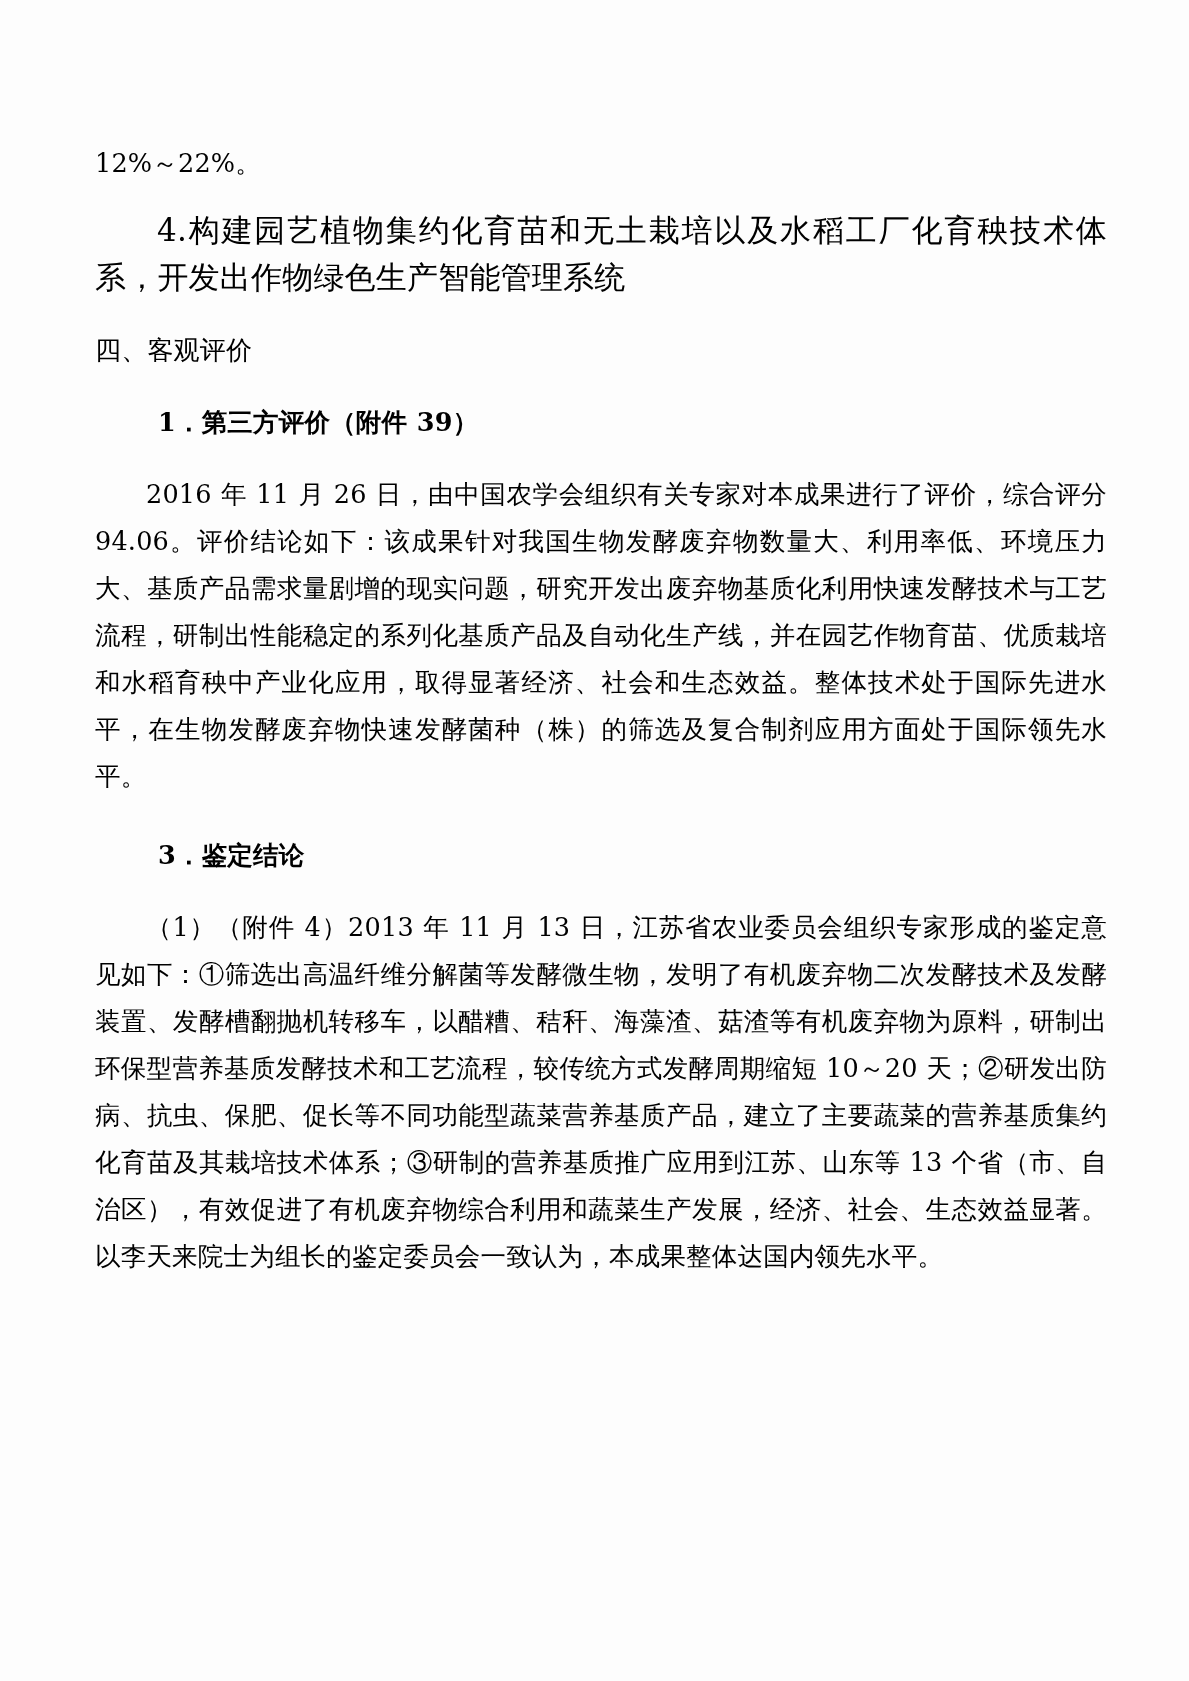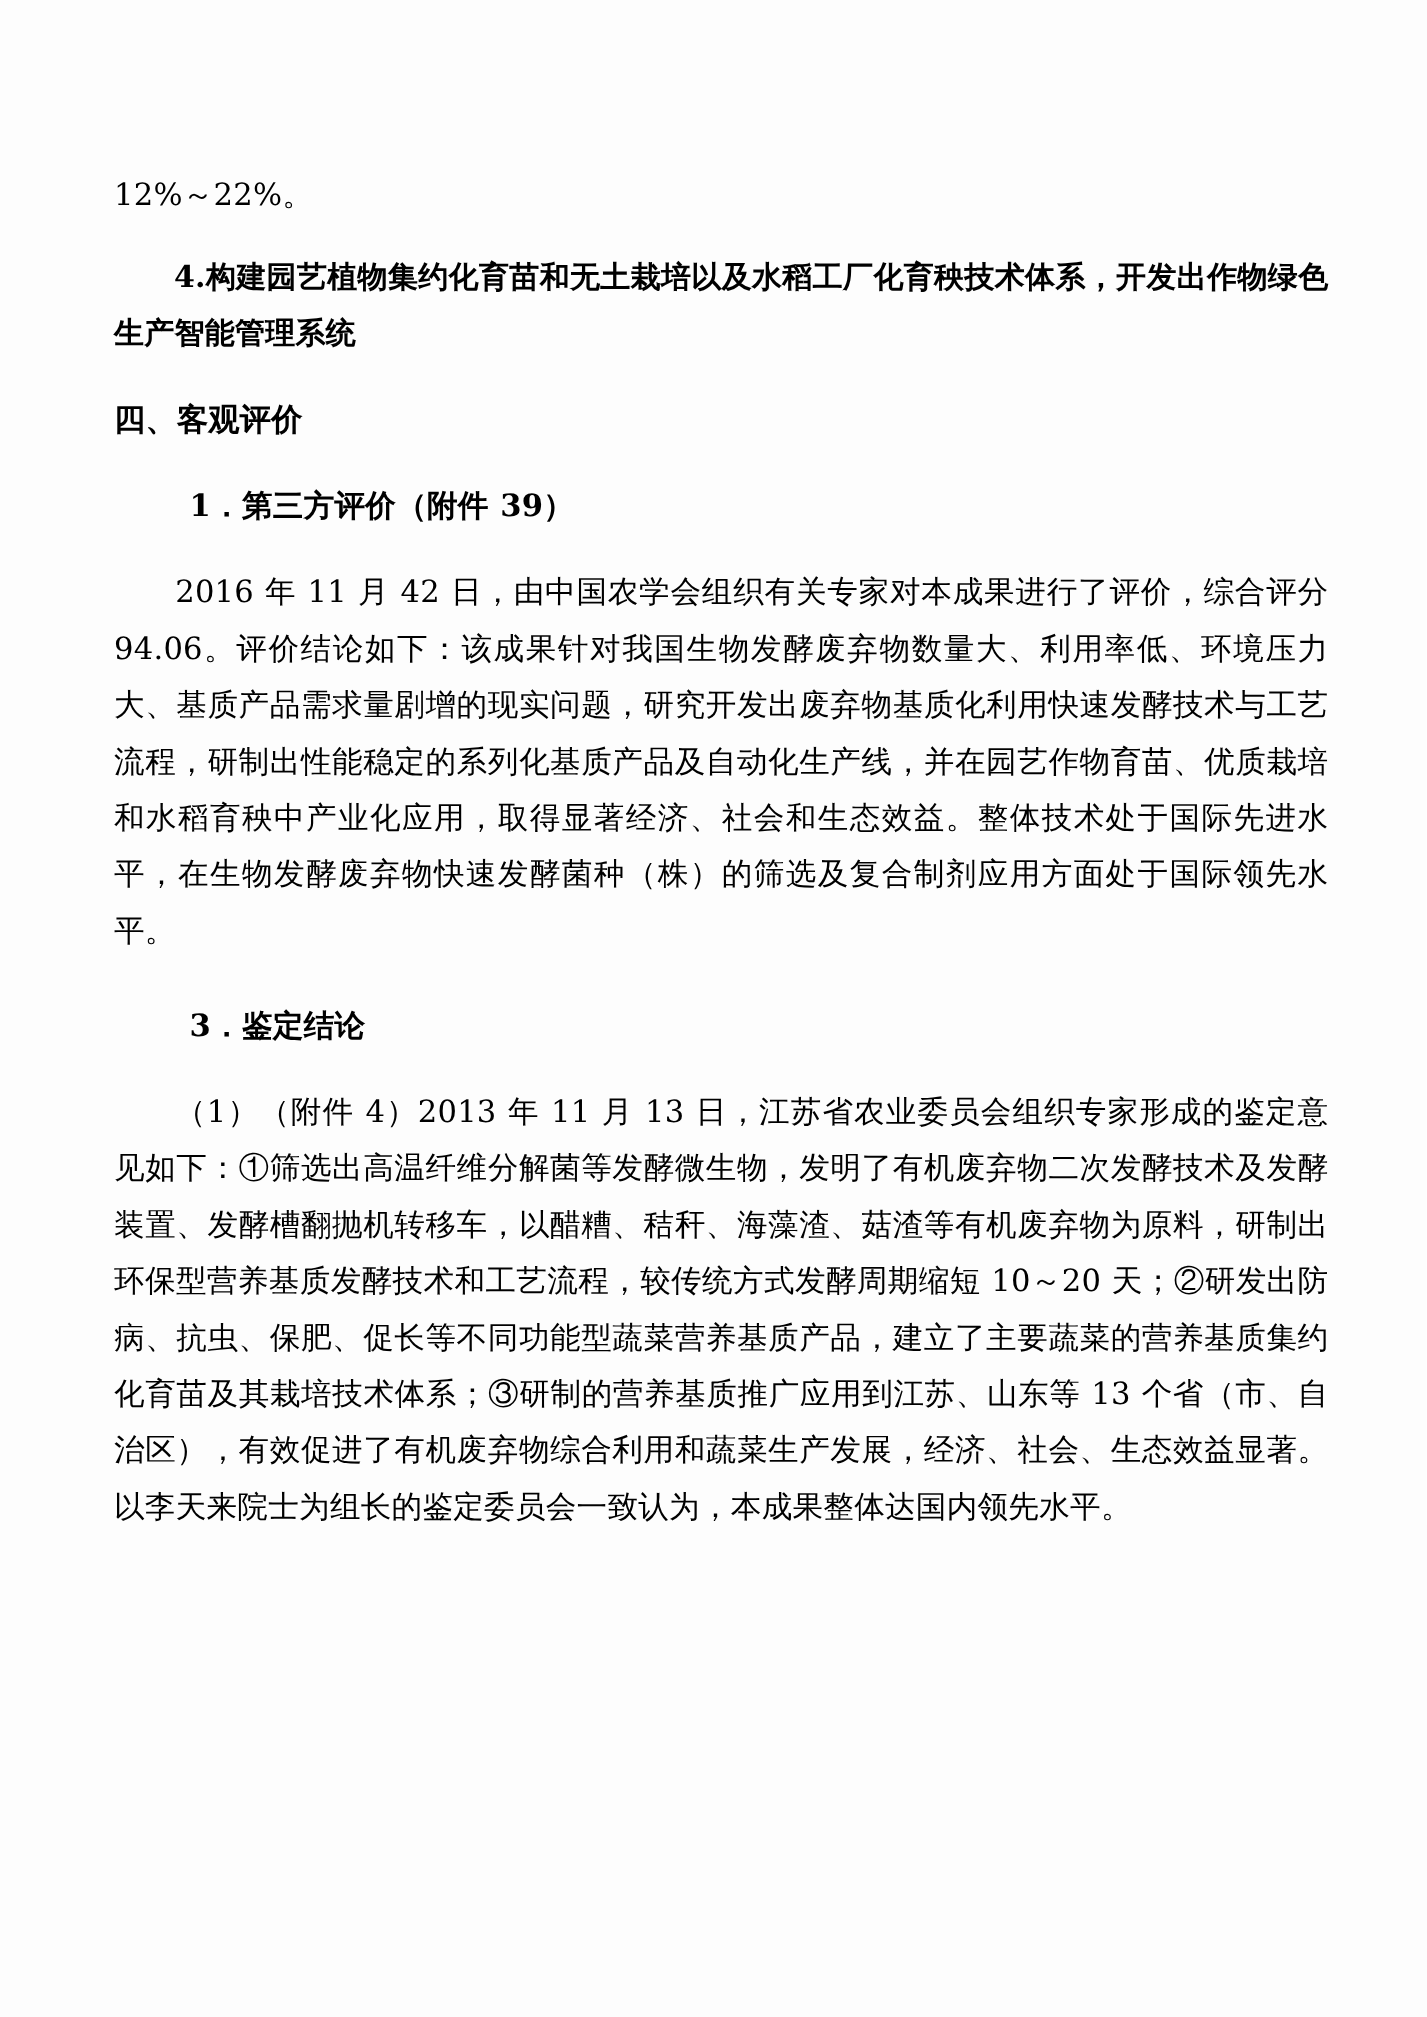--- a/index.html
+++ b/index.html
@@ -34,30 +34,30 @@
     letter-spacing: 0.2px;
     word-spacing: 0.5px;
   }
   .para {
     text-indent: 2em;
   }
   .flush {
     text-indent: 0;
   }
   .heading-bold {
-    font-weight: bold;
+    font-weight: normal;
     text-indent: 2em;
-    font-size: 25px;
+    font-size: 31px;
     line-height: 47px;
     text-align: justify;
     text-justify: inter-ideograph;
     margin: 0;
   }
   .section-head {
-    font-weight: bold;
+    font-weight: normal;
     font-size: 26px;
     line-height: 47px;
     margin: 0;
     text-indent: 0;
   }
   .sub-head {
     font-weight: bold;
     font-size: 25.5px;
     line-height: 47px;
     margin: 12px;
@@ -85,21 +85,21 @@
     <div class="gap-sm"></div>
 
     <p class="section-head">四、客观评价</p>
 
     <div class="gap-sm"></div>
 
     <p class="sub-head">1．第三方评价（附件 39）</p>
 
     <div class="gap-sm"></div>
 
-    <p class="para">2016 年 11 月 42 日，由中国农学会组织有关专家对本成果进行了评价，综合评分 94.06。评价结论如下：该成果针对我国生物发酵废弃物数量大、利用率低、环境压力大、基质产品需求量剧增的现实问题，研究开发出废弃物基质化利用快速发酵技术与工艺流程，研制出性能稳定的系列化基质产品及自动化生产线，并在园艺作物育苗、优质栽培和水稻育秧中产业化应用，取得显著经济、社会和生态效益。整体技术处于国际先进水平，在生物发酵废弃物快速发酵菌种（株）的筛选及复合制剂应用方面处于国际领先水平。</p>
+    <p class="para">2016 年 11 月 26 日，由中国农学会组织有关专家对本成果进行了评价，综合评分 94.06。评价结论如下：该成果针对我国生物发酵废弃物数量大、利用率低、环境压力大、基质产品需求量剧增的现实问题，研究开发出废弃物基质化利用快速发酵技术与工艺流程，研制出性能稳定的系列化基质产品及自动化生产线，并在园艺作物育苗、优质栽培和水稻育秧中产业化应用，取得显著经济、社会和生态效益。整体技术处于国际先进水平，在生物发酵废弃物快速发酵菌种（株）的筛选及复合制剂应用方面处于国际领先水平。</p>
 
     <div class="gap-md"></div>
 
     <p class="sub-head">3．鉴定结论</p>
 
     <div class="gap-sm"></div>
 
     <p class="para">（1）（附件 4）2013 年 11 月 13 日，江苏省农业委员会组织专家形成的鉴定意见如下：①筛选出高温纤维分解菌等发酵微生物，发明了有机废弃物二次发酵技术及发酵装置、发酵槽翻抛机转移车，以醋糟、秸秆、海藻渣、菇渣等有机废弃物为原料，研制出环保型营养基质发酵技术和工艺流程，较传统方式发酵周期缩短 10～20 天；②研发出防病、抗虫、保肥、促长等不同功能型蔬菜营养基质产品，建立了主要蔬菜的营养基质集约化育苗及其栽培技术体系；③研制的营养基质推广应用到江苏、山东等 13 个省（市、自治区），有效促进了有机废弃物综合利用和蔬菜生产发展，经济、社会、生态效益显著。以李天来院士为组长的鉴定委员会一致认为，本成果整体达国内领先水平。</p>
 
   </div>

